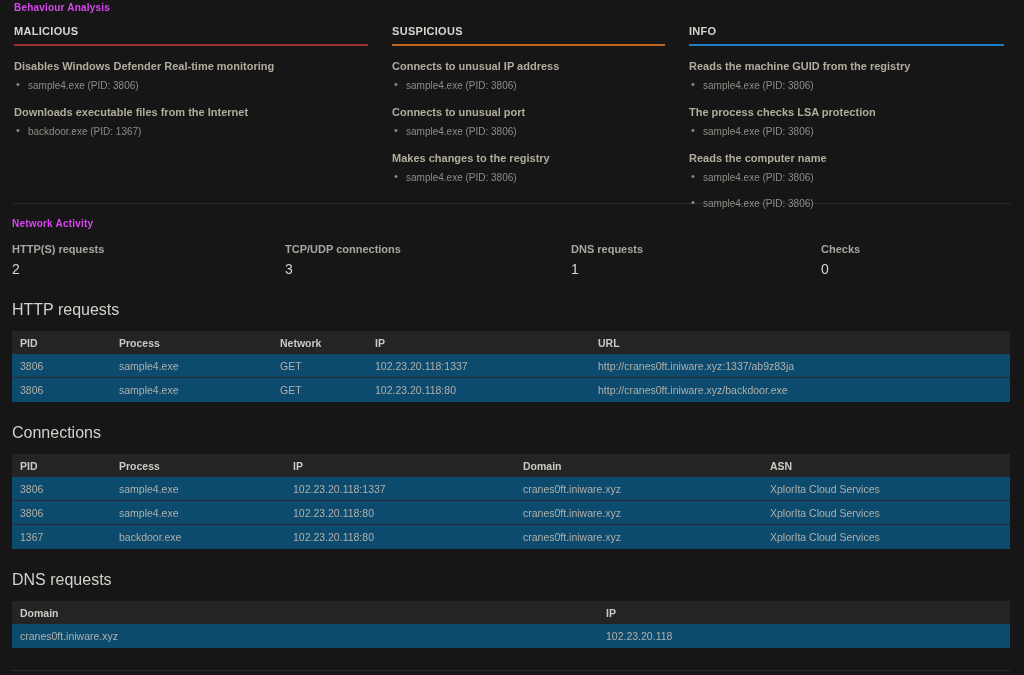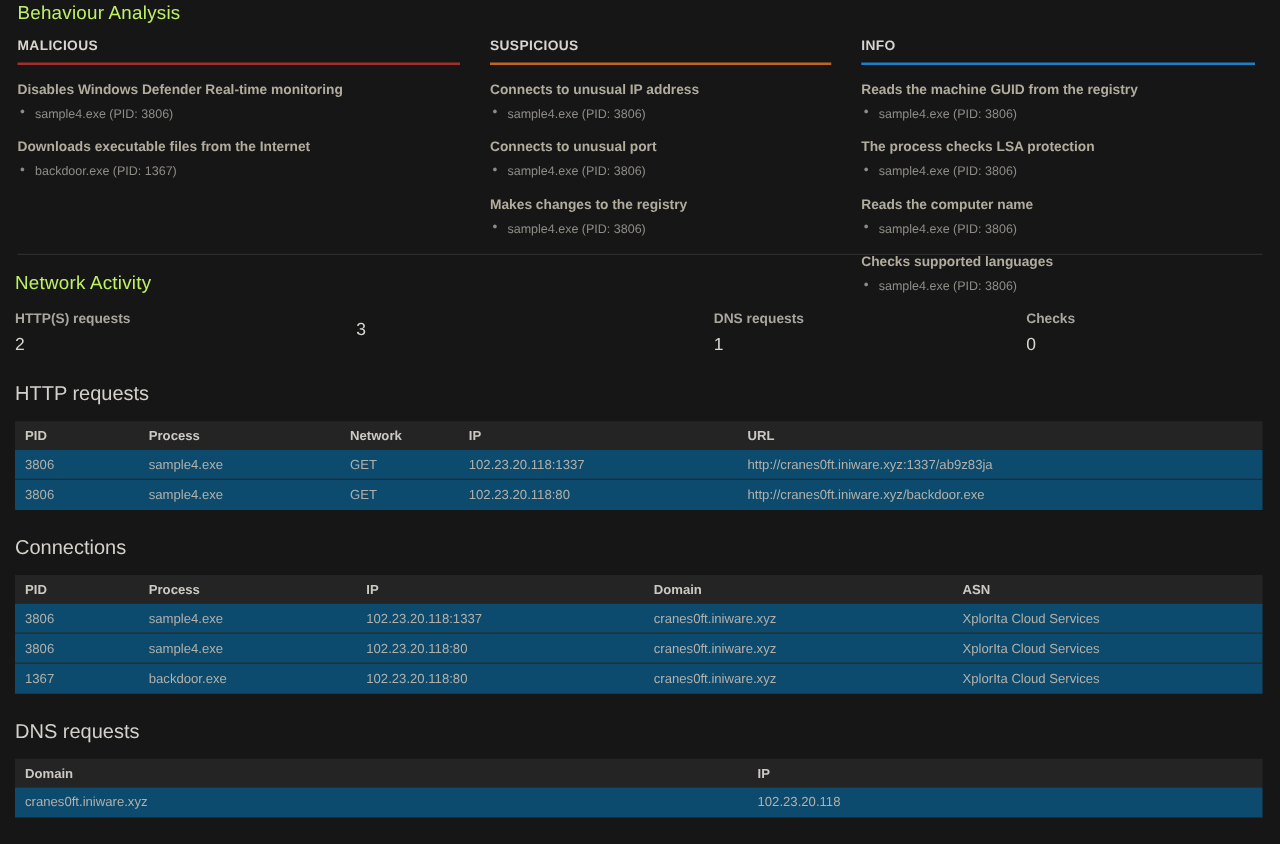--- a/index.html
+++ b/index.html
@@ -7,21 +7,21 @@
   body {
     background: #161617;
     font-family: "Liberation Sans", "DejaVu Sans", sans-serif;
     color: #b2b0a9;
   }
   .page { width: 1024px; height: 675px; position: relative; }
 
   
   .behaviour { height: 203px; padding: 2px 14px 0 14px; }
   .h1 {
-    font-size: 15px; font-weight: 400; color: #bef264;
+    font-size: 10px; font-weight: 700; color: #d946ef;
     letter-spacing: 0.2px; margin-bottom: 12px;
   }
   .groups {
     display: grid;
     grid-template-columns: 354px 273px 315px;
     column-gap: 24px;
   }
   .group-header {
     font-size: 11px; font-weight: 700; color: #d8d5ce;
     letter-spacing: 0.3px;
@@ -138,39 +138,39 @@
               <li class="process-item">sample4.exe (PID: 3806)</li>
             </ul>
           </div>
           <div class="rule">
             <div class="rule-title">Reads the computer name</div>
             <ul class="process-list">
               <li class="process-item">sample4.exe (PID: 3806)</li>
             </ul>
           </div>
           <div class="rule">
-            <div class="rule-title">Checks supported languages</div>
             <ul class="process-list">
               <li class="process-item">sample4.exe (PID: 3806)</li>
             </ul>
           </div>
         </div>
       </div>
   </section>
 
   <div class="divider"></div>
 
   <section class="network">
     <div class="h1">Network Activity</div>
     <div class="stats">
         <div class="stat">
           <div class="stat-label">HTTP(S) requests</div>
           <div class="stat-value">2</div>
         </div>
         <div class="stat">
+          <div class="stat-label">TCP/UDP connections</div>
           <div class="stat-value">3</div>
         </div>
         <div class="stat">
           <div class="stat-label">DNS requests</div>
           <div class="stat-value">1</div>
         </div>
         <div class="stat">
           <div class="stat-label">Checks</div>
           <div class="stat-value">0</div>
         </div>

